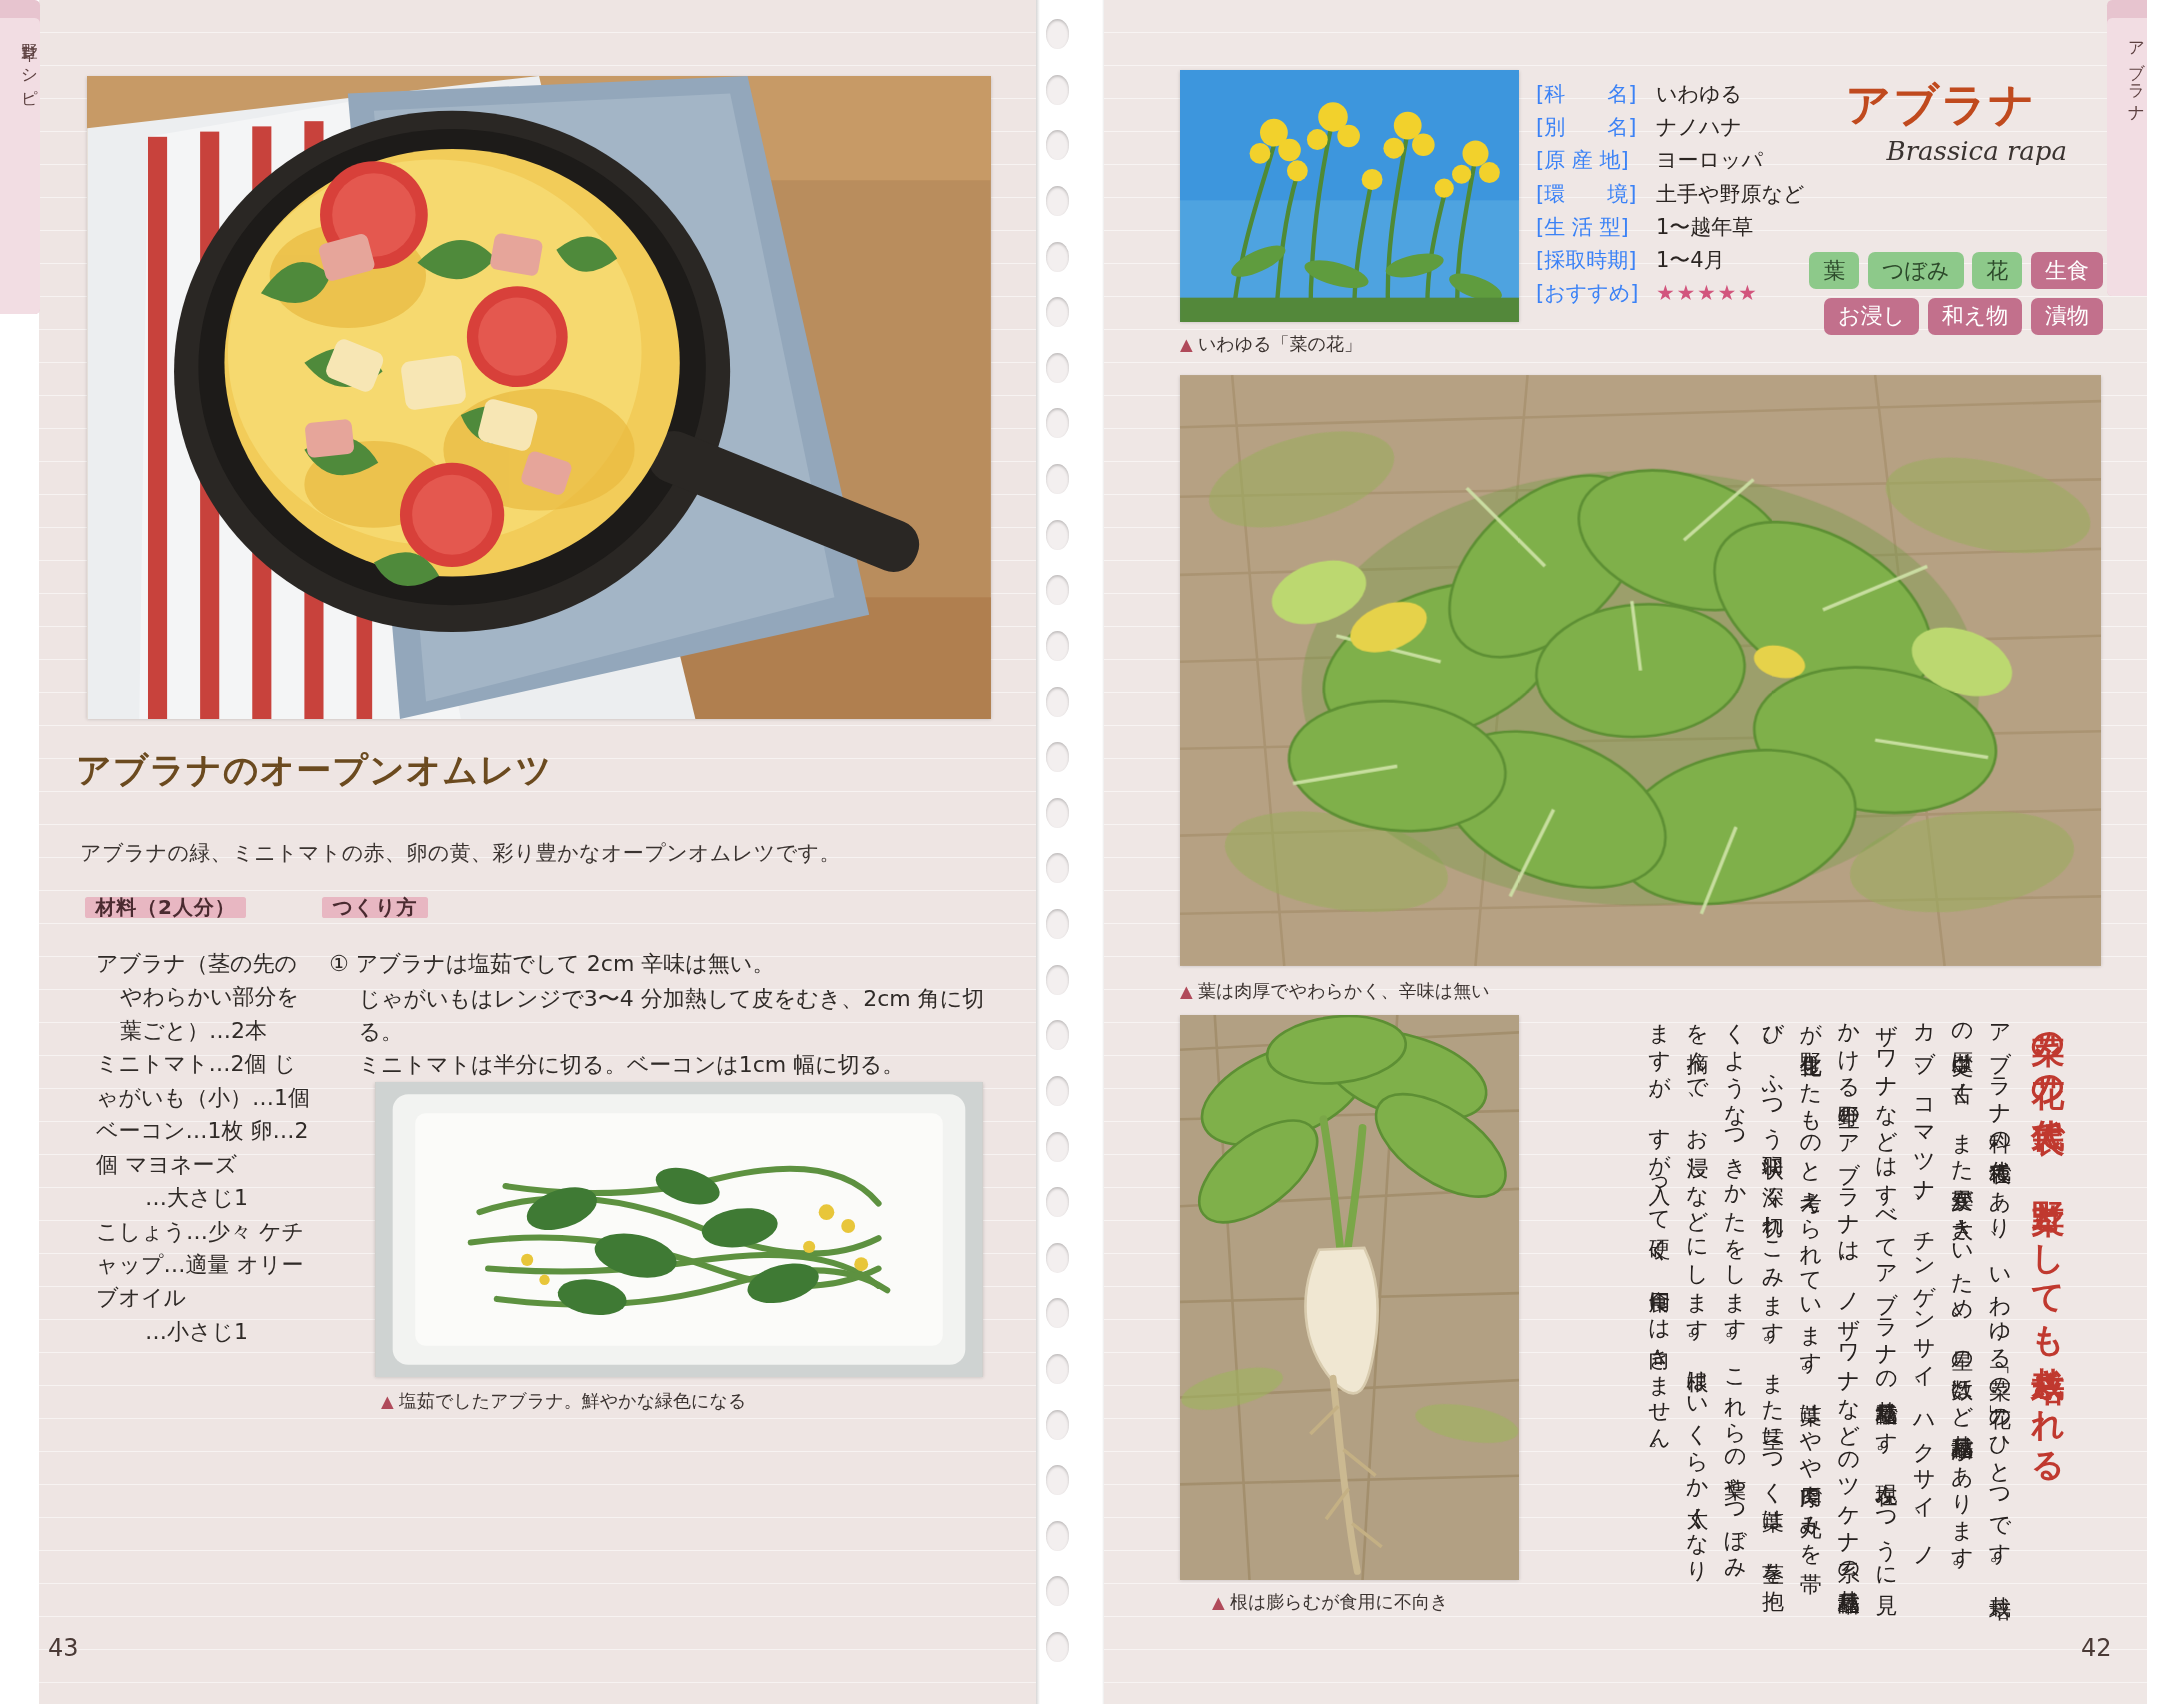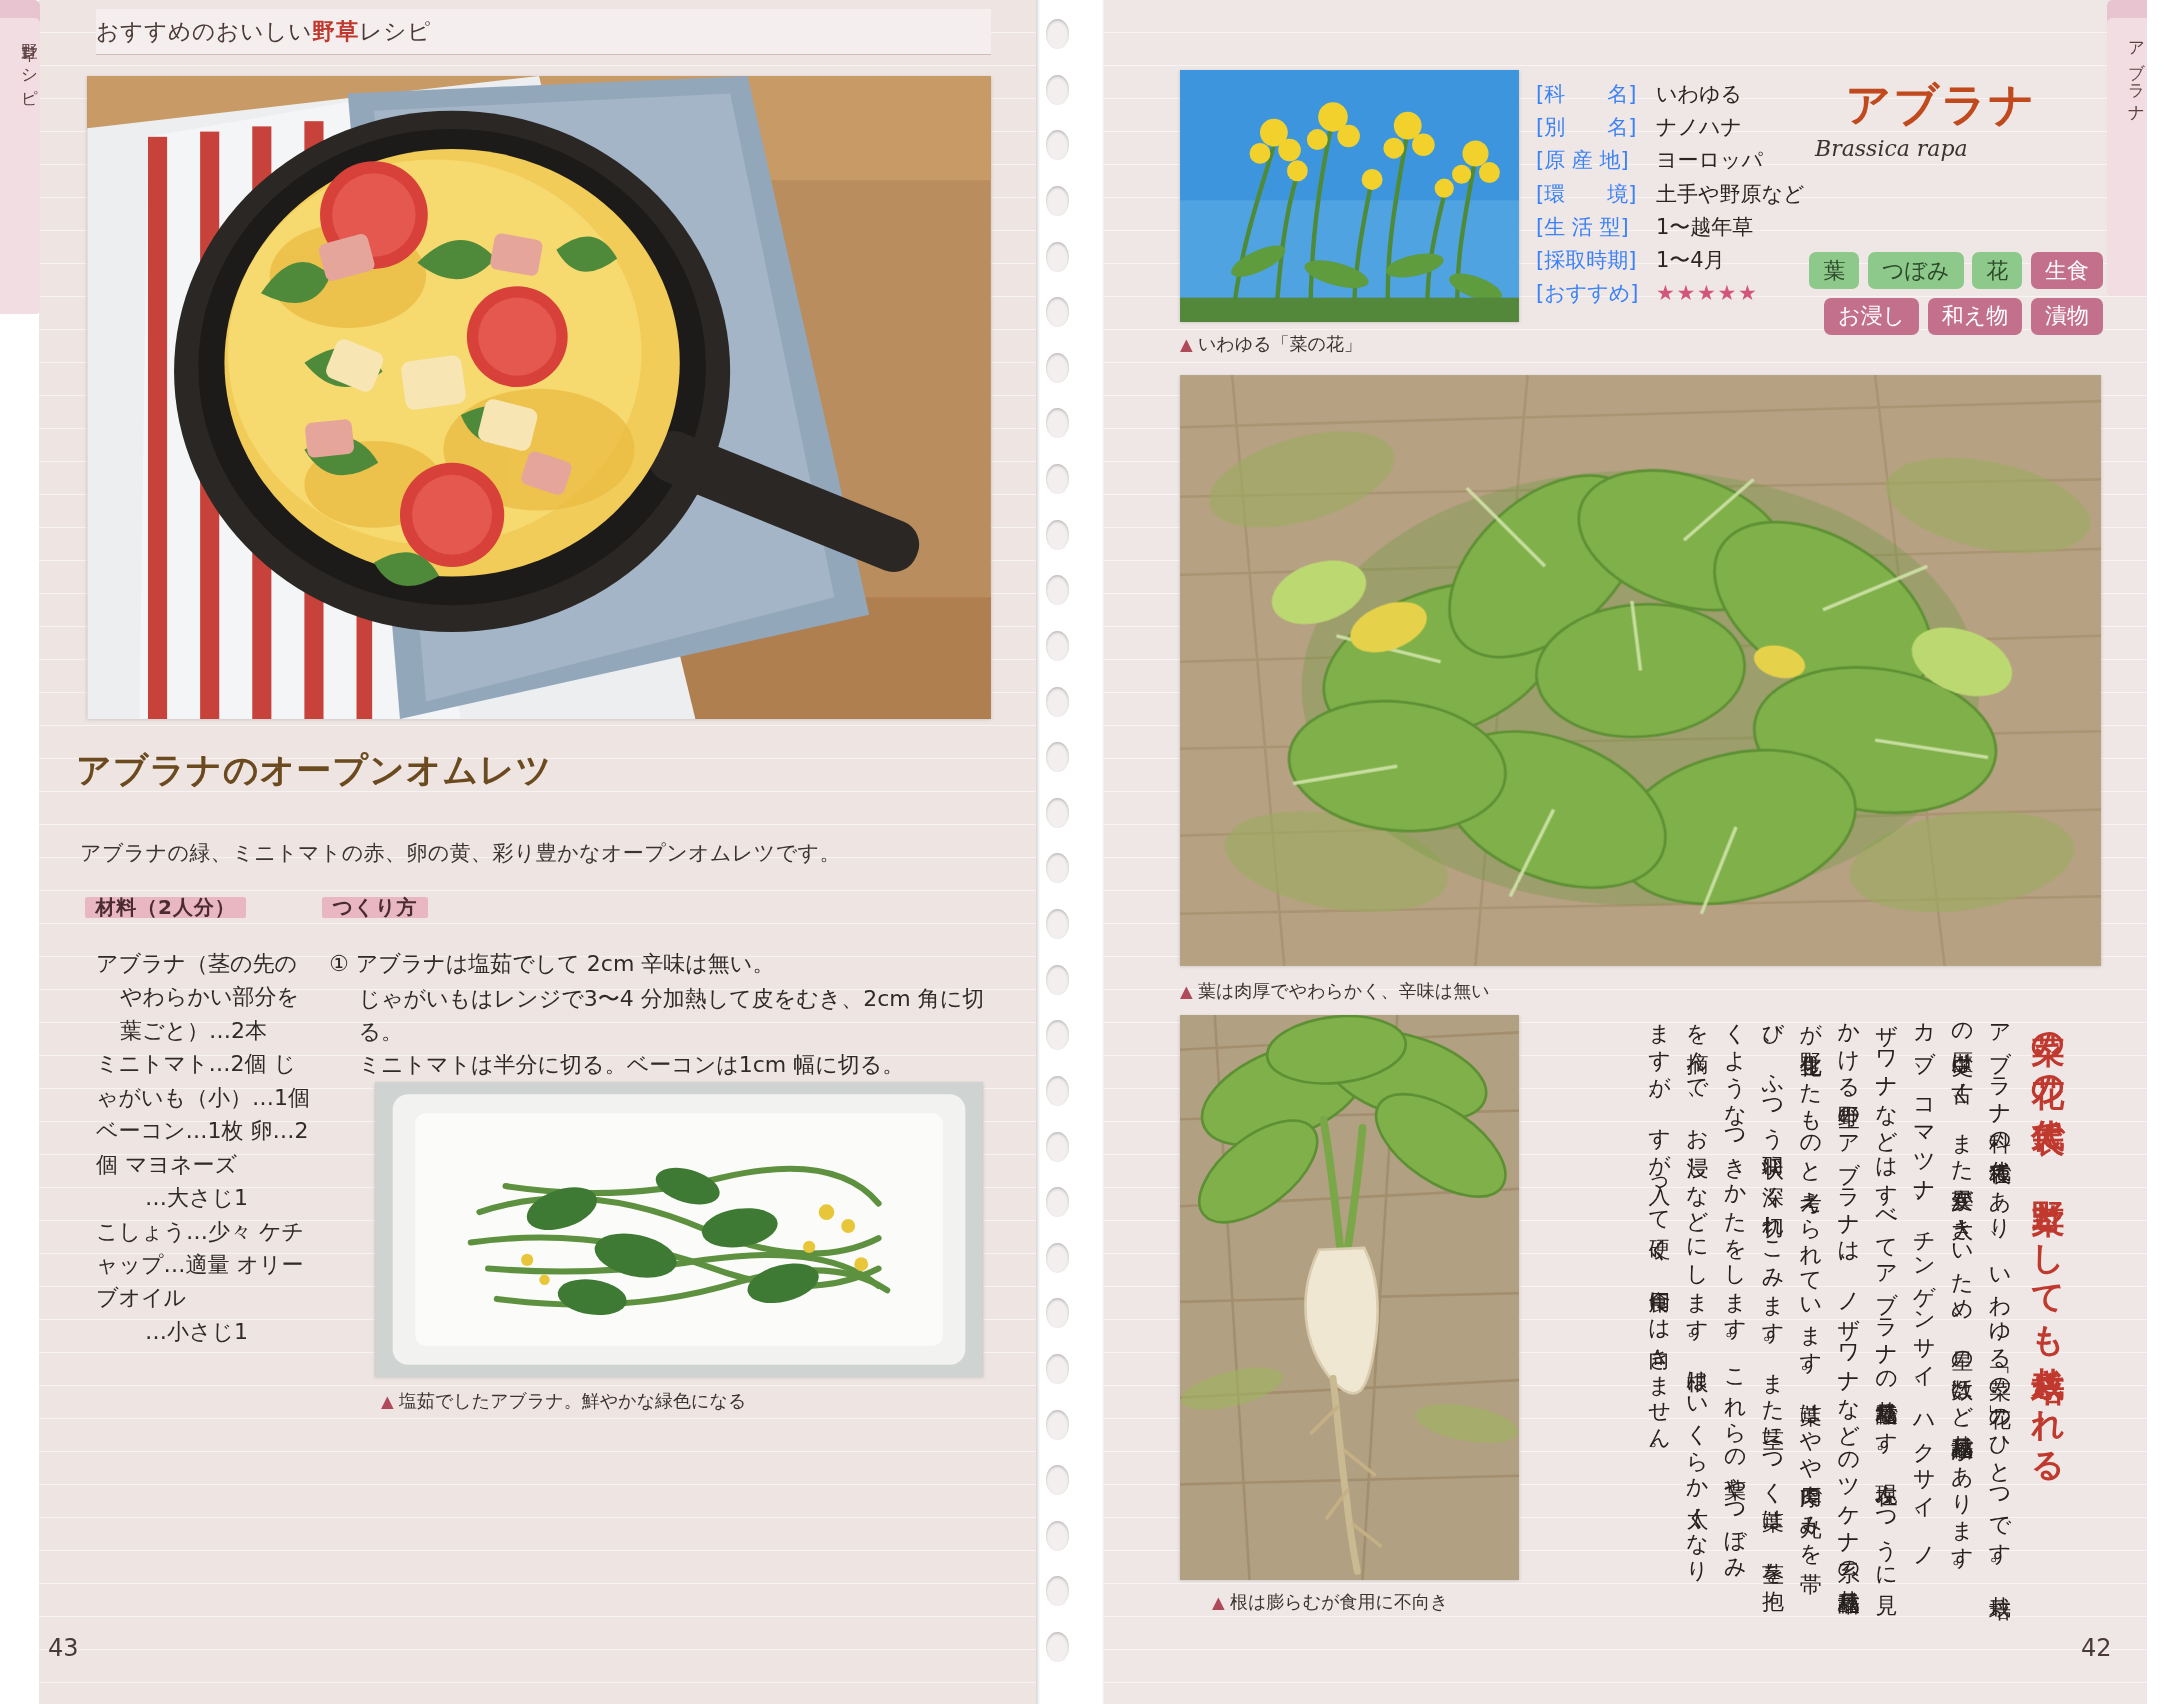--- a/index.html
+++ b/index.html
@@ -80,22 +80,22 @@
   .cap-plant{left:1180px;top:332px;}
 
   .spec{position:absolute;left:1536px;top:78px;font-size:21px;color:#2b2522;line-height:1.58;}
   .spec .row{display:flex;}
   .spec .k{width:120px;color:#3b82f6;letter-spacing:0;}
   .spec .v{}
   .stars{color:#d2557d;letter-spacing:1.7px;font-size:21px;}
 
   .plant-name{position:absolute;left:1815px;top:75px;width:252px;text-align:center;
      font-size:45px;font-weight:700;color:#c04a1e;letter-spacing:1.7px;}
-  .plant-sci{position:absolute;left:1815px;top:136px;width:252px;text-align:left;
-     font-size:22px;font-style:italic;color:#3a3330;font-family:"DejaVu Serif","Liberation Serif",serif;}
+  .plant-sci{position:absolute;left:1815px;top:136px;width:252px;text-align:right;
+     font-size:26px;font-style:italic;color:#3a3330;font-family:"DejaVu Serif","Liberation Serif",serif;}
 
   .chips{position:absolute;left:1790px;top:252px;width:313px;display:flex;flex-wrap:wrap;gap:8.7px;justify-content:flex-end;}
   .chip{height:37px;padding:0 14px;border-radius:7px;display:flex;align-items:center;font-size:22px;color:#fff;}
   .chip.green{background:#8dc98a;color:#2d4a2b;}
   .chip.rose{background:#c2708c;}
 
   .ph-leaf{left:1180px;top:375px;width:921px;height:591px;}
   .cap-leaf{left:1180px;top:979px;}
 
   .ph-root{left:1180px;top:1015px;width:339px;height:565px;}
@@ -117,25 +117,20 @@
 
   <div class="page page-left">
     <div class="ruled"></div>
   </div>
 
   <div class="tab tab-left">
     <div class="season">春</div>
     <div class="tab-body">野草レシピ</div>
   </div>
 
-  <div class="l-header">
-    <div class="ht">
-      <span>おすすめのおいしい</span><span class="accent">野草</span><span>レシピ</span>
-    </div>
-  </div>
 
   <div class="photo ph-main">
     <svg width="904" height="643" viewBox="0 0 1040 740">
       <rect width="1040" height="740" fill="#b98d5d"></rect>
       <rect x="0" y="0" width="1040" height="120" fill="#c79a66"></rect>
       <rect x="0" y="600" width="1040" height="140" fill="#b07f4f"></rect>
       <g>
         <polygon points="0,60 520,0 700,740 0,740" fill="#eceef0"></polygon>
         <polygon points="70,70 300,30 430,740 60,740" fill="#f4f5f6"></polygon>
         <g fill="#c8423c">

